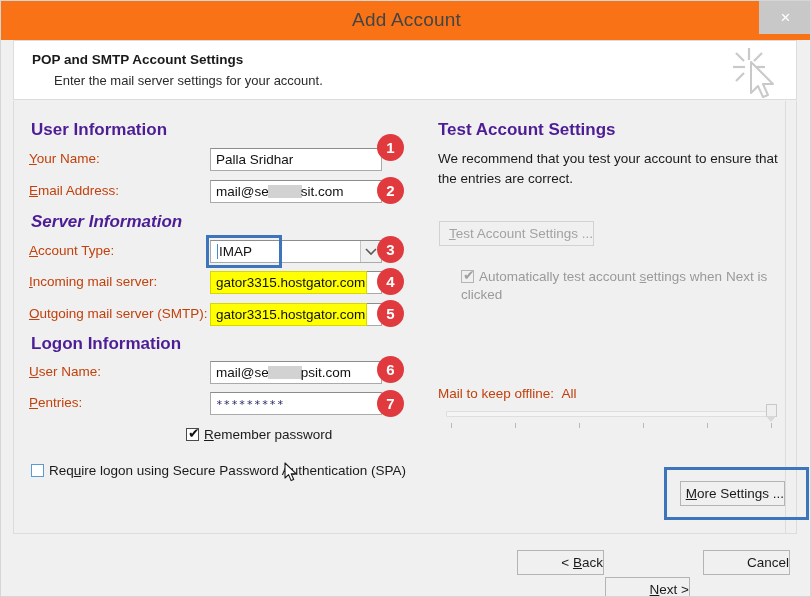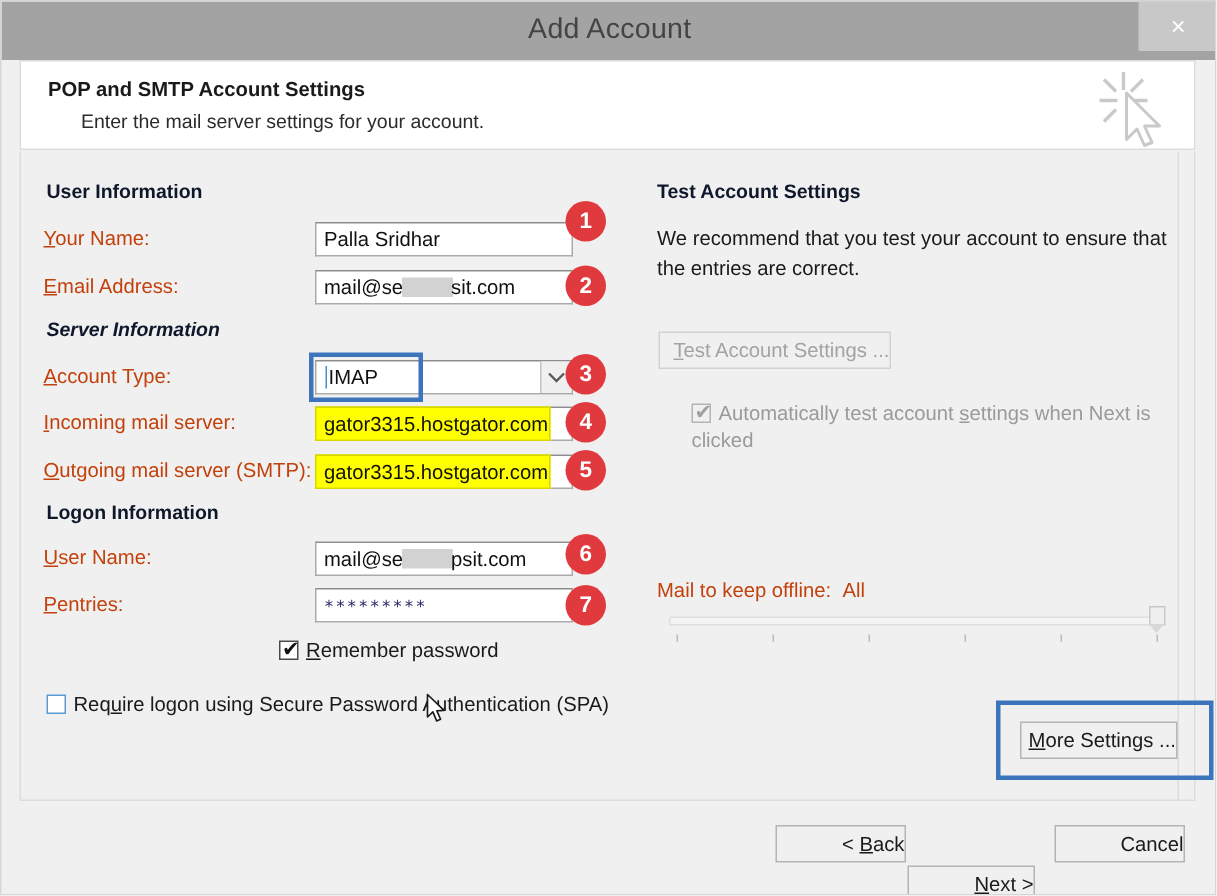--- a/index.html
+++ b/index.html
@@ -19,21 +19,21 @@
     overflow: hidden;
     box-sizing: border-box;
     border: 1px solid #d6d6d6;
   }
 
   
   .titlebar {
     position: absolute;
     left: 0; top: 0;
     width: 811px; height: 39px;
-    background: #a3a3a3;
+    background: #f97316;
   }
   .titlebar-text {
     position: absolute;
     left: 0; top: 8px;
     width: 811px;
     text-align: center;
     font-size: 19px;
     color: #444444;
     letter-spacing: .2px;
   }
@@ -90,23 +90,23 @@
   .vdivider {
     position: absolute;
     left: 784px; top: 100px;
     width: 1px; height: 432px;
     background: #dcdcdc;
   }
 
   
   .section-hd {
     position: absolute;
-    font-size: 13px;
+    font-size: 17px;
     font-weight: bold;
-    color: #0f172a;
+    color: #4c1d95;
     white-space: nowrap;
   }
   .fld-label {
     position: absolute;
     font-size: 13.5px;
     color: #c2410c;
     white-space: nowrap;
   }
   .fld-label u, .acc u { text-decoration: underline; }
 

